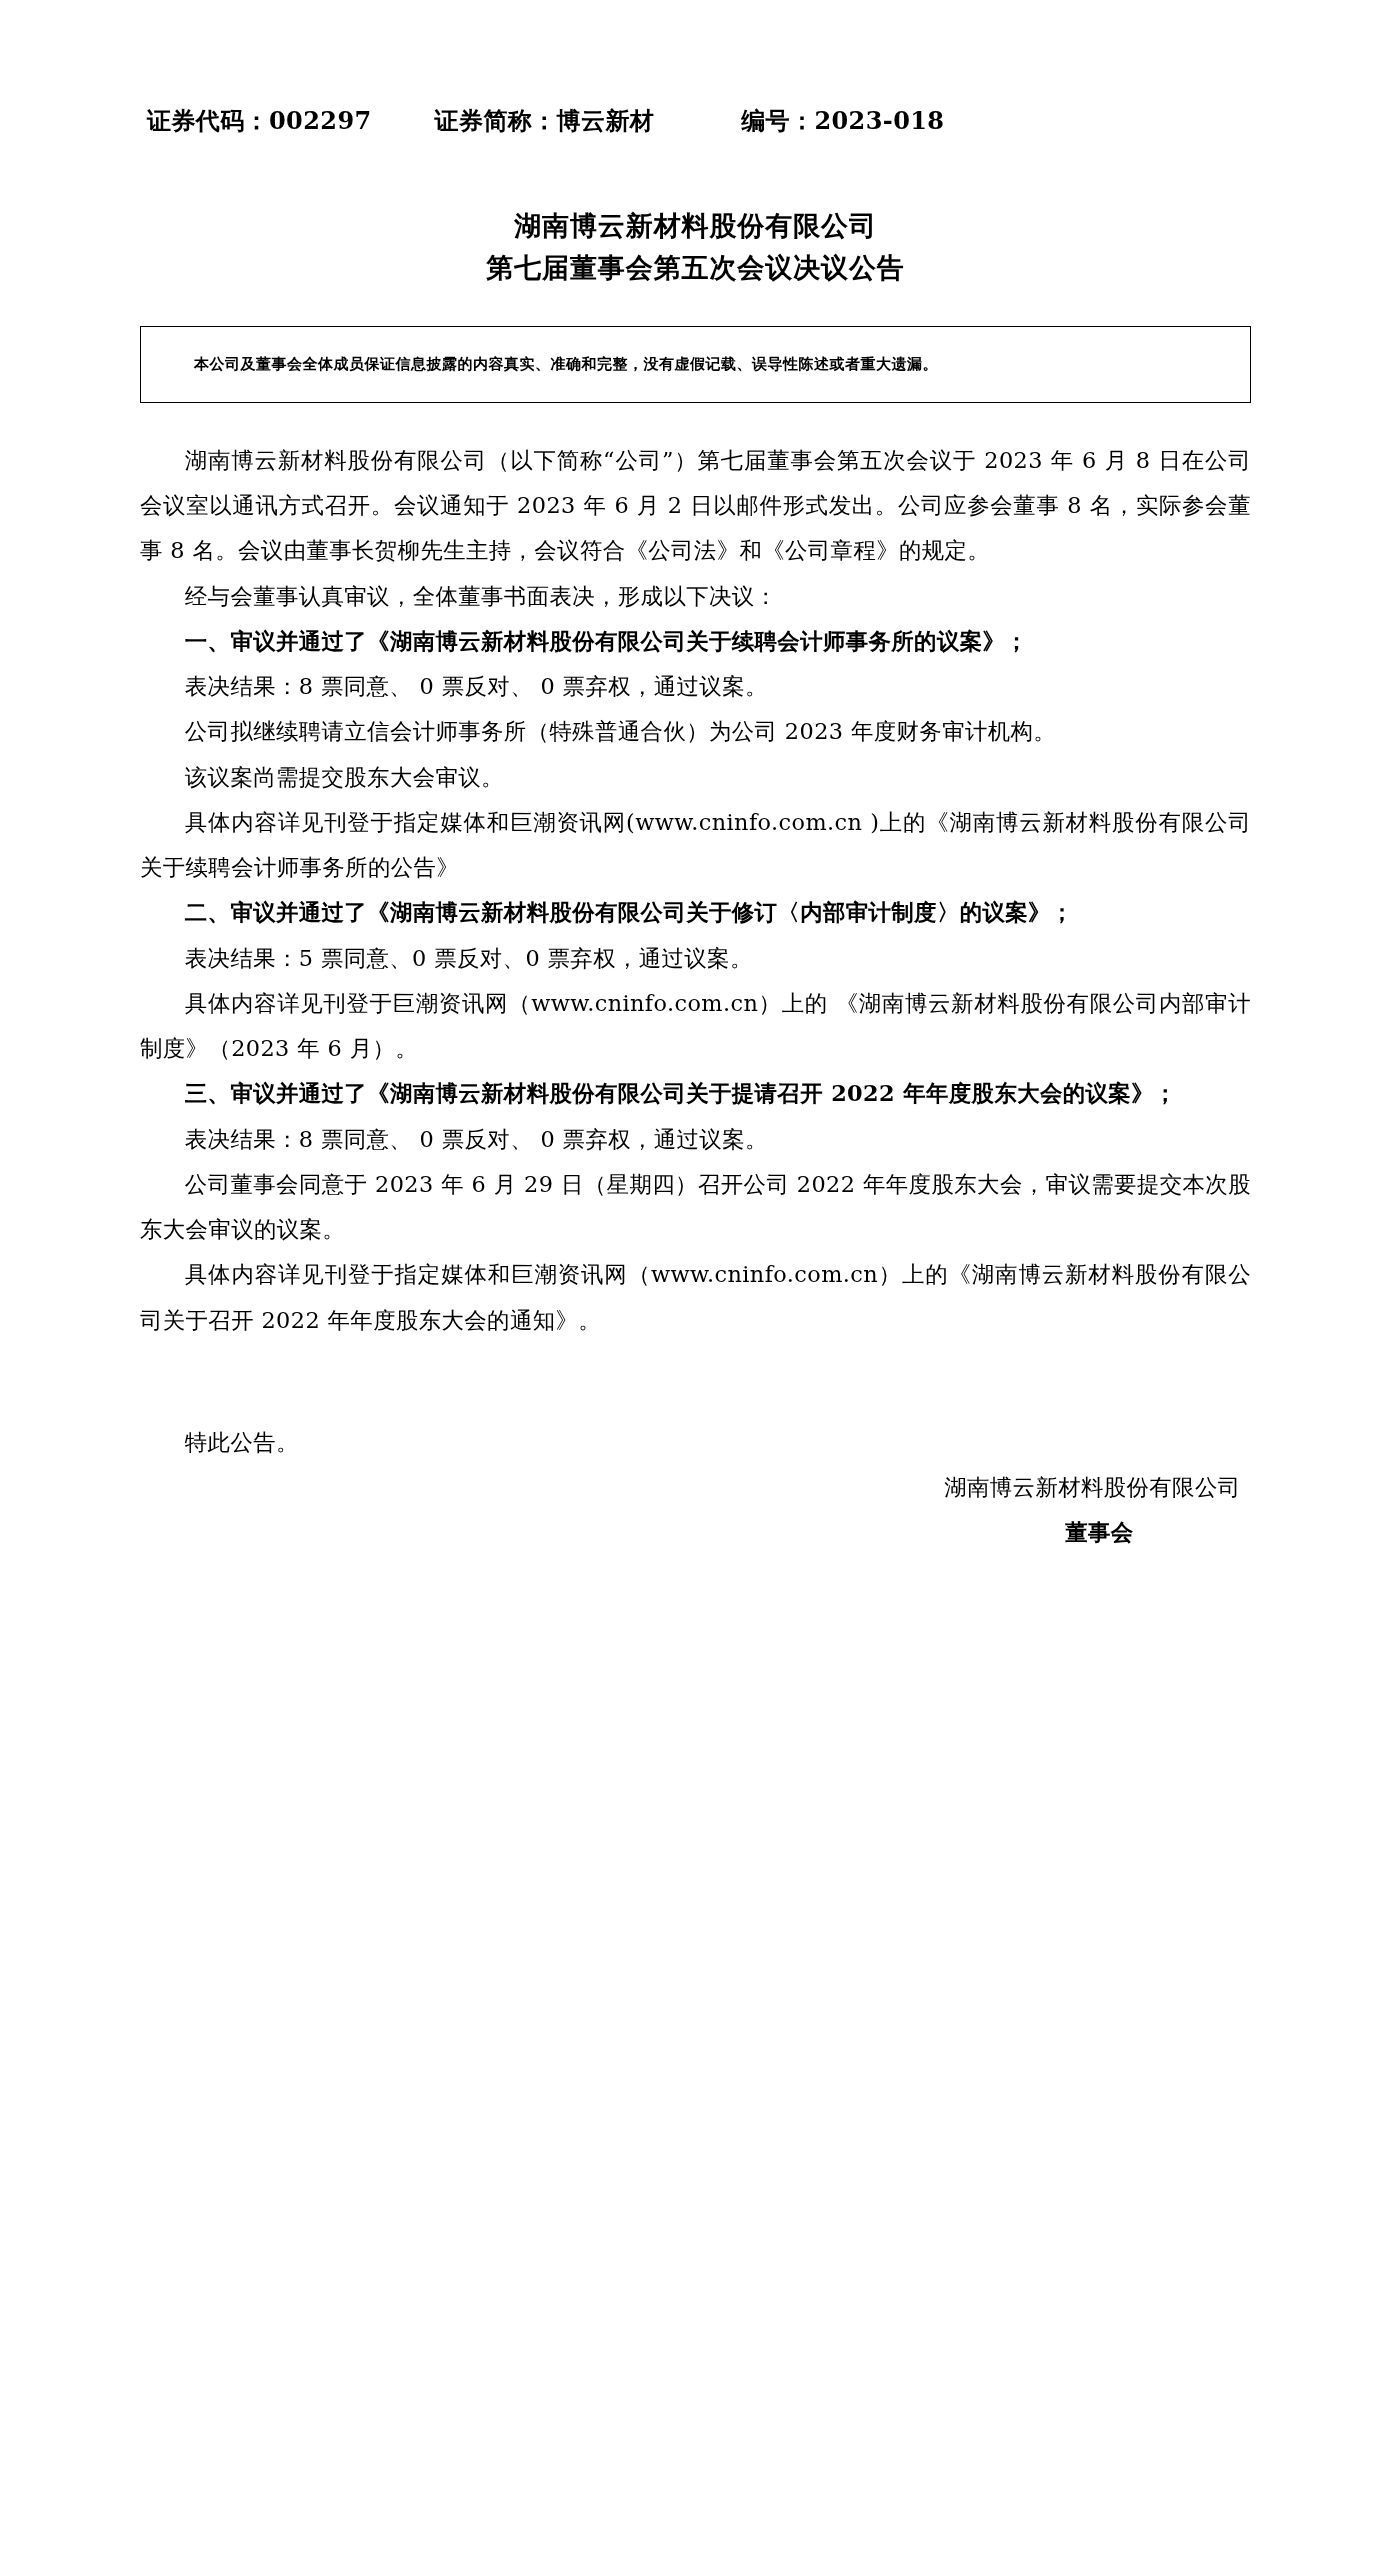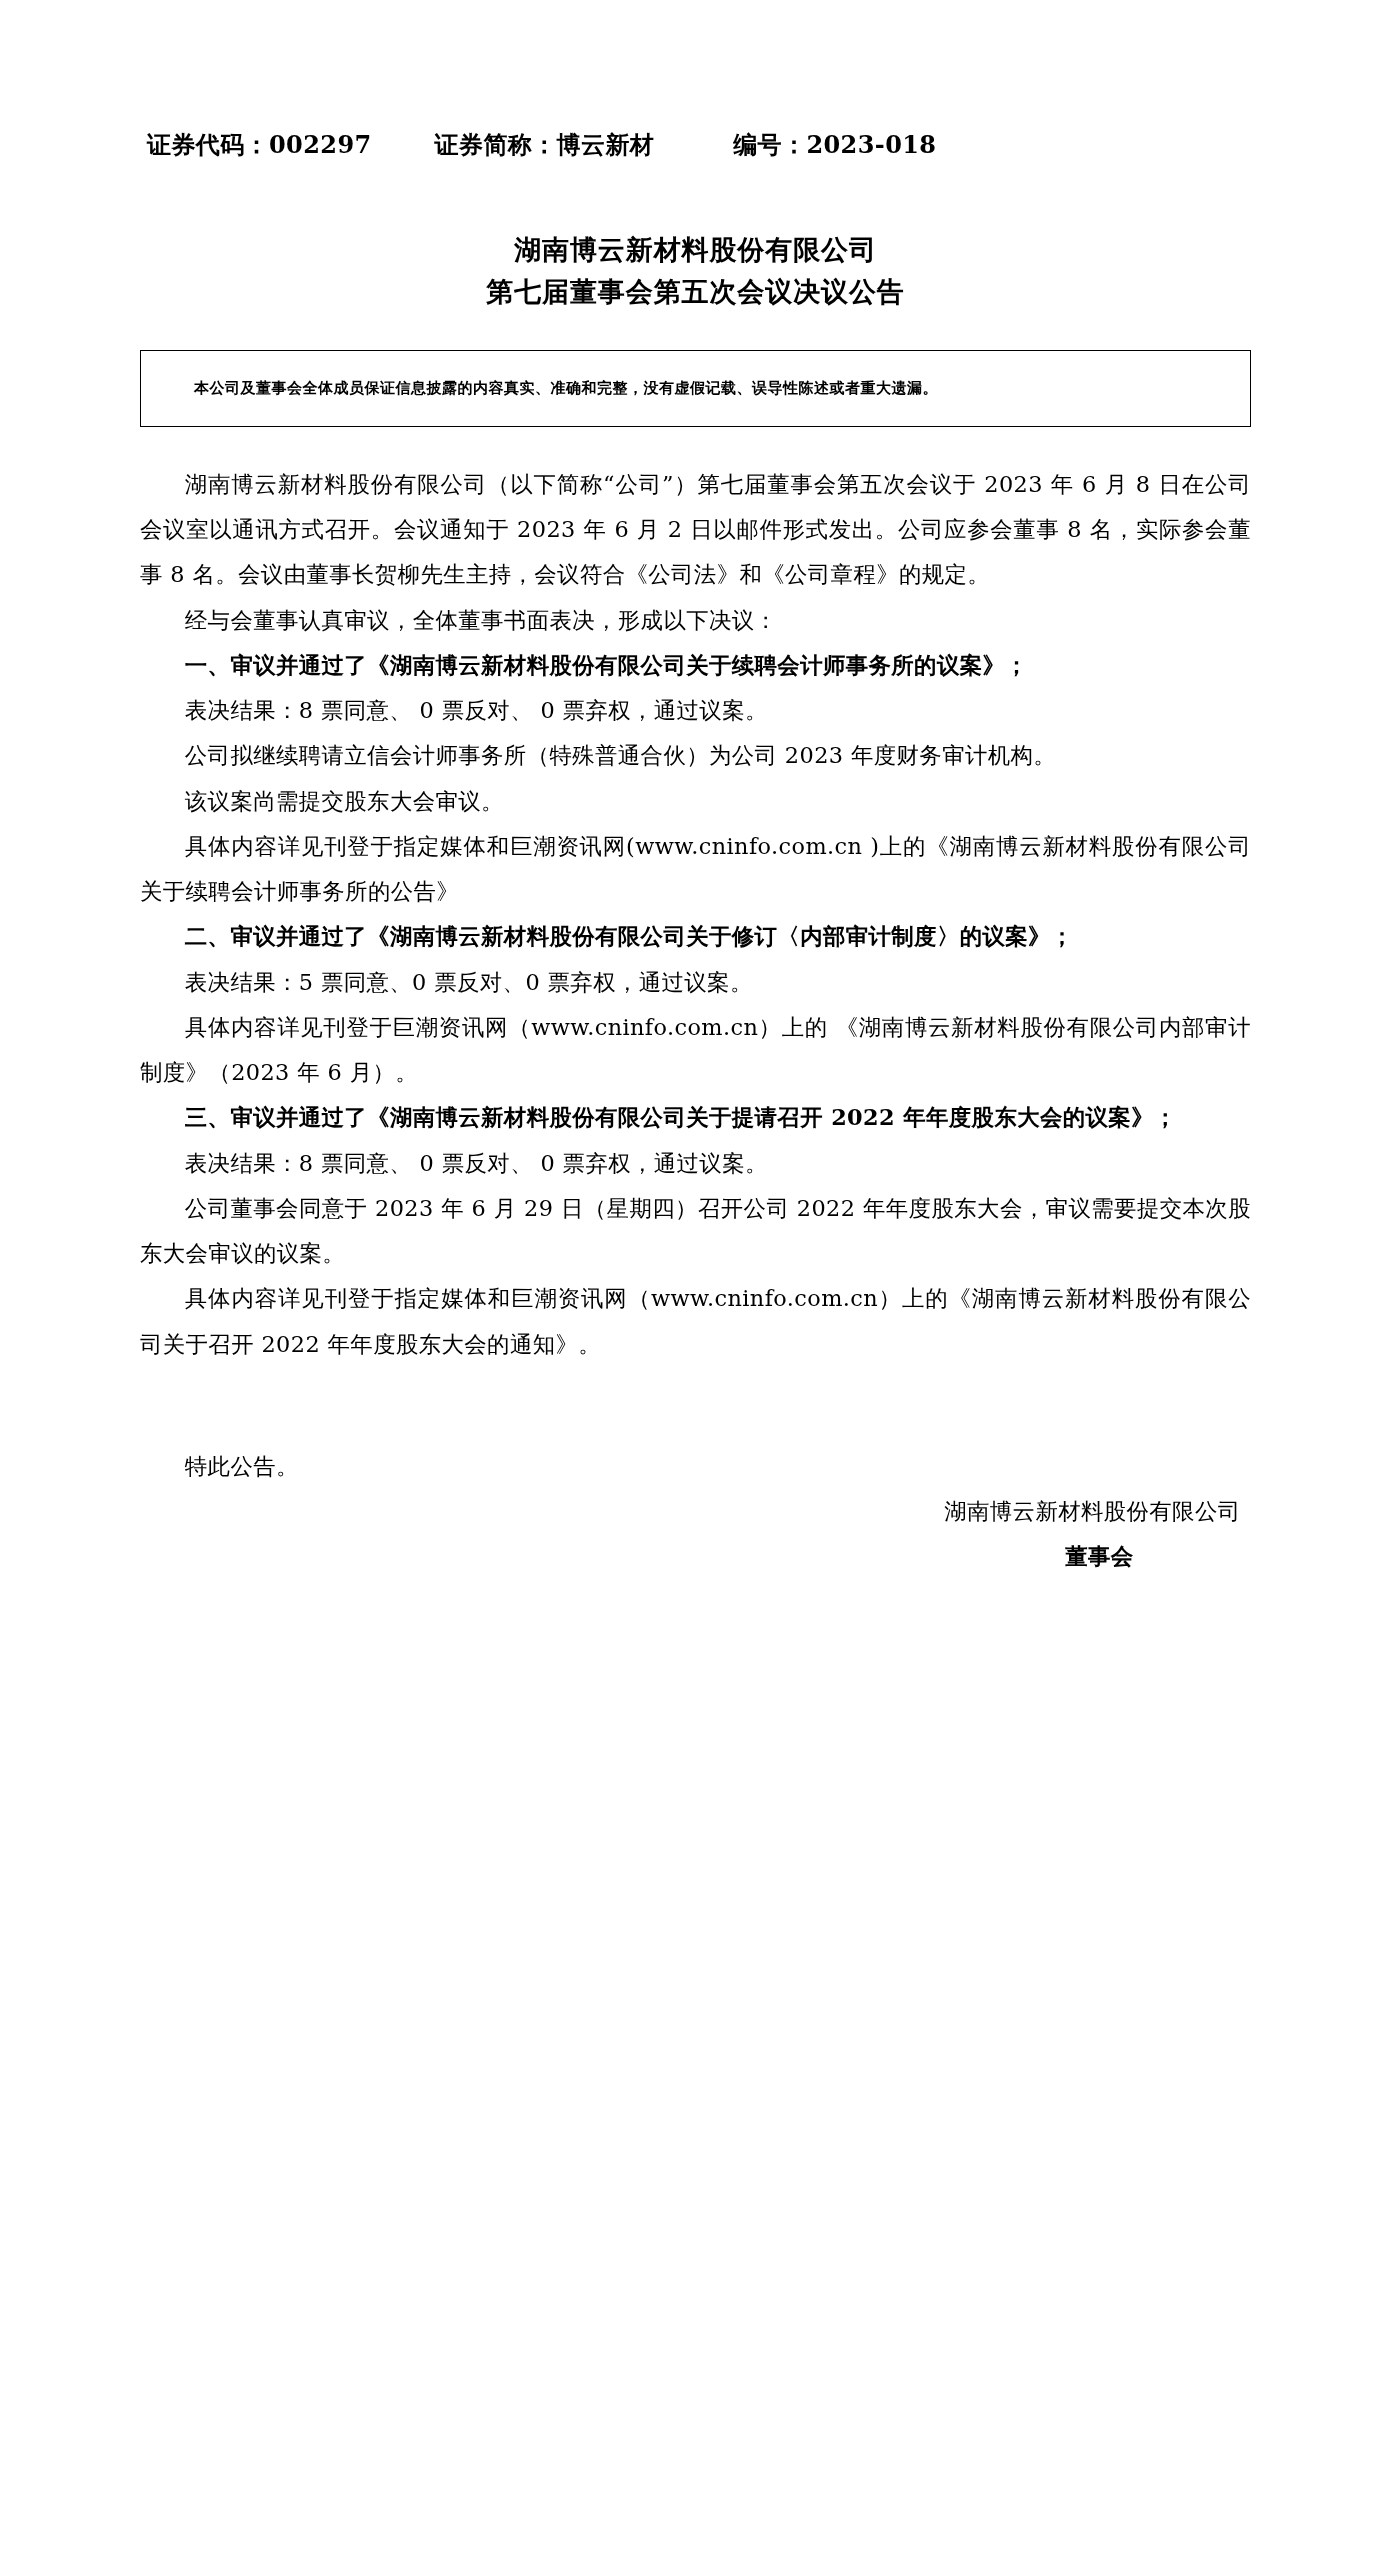--- a/index.html
+++ b/index.html
@@ -24,25 +24,25 @@
   
   .header-line {
     display: flex;
     align-items: baseline;
     font-weight: bold;
     font-size: 24px;
     letter-spacing: 0.4px;
     margin-bottom: 68px;
     padding-left: 7px;
   }
-  .header-line .seg-code { white-space: nowrap; margin-top: 24px; }
+  .header-line .seg-code { white-space: nowrap; }
   .header-line .gap1 { width: 63px; }
   .header-line .seg-name { white-space: nowrap; text-align: right; }
   .header-line .gap2 { width: 79px; }
-  .header-line .seg-no { white-space: nowrap; }
+  .header-line .seg-no { white-space: nowrap; margin-left: 8px; }
 
   
   .doc-title {
     text-align: center;
     font-weight: bold;
     font-size: 27px;
     line-height: 1.55;
     letter-spacing: 0.9px;
   }
   .doc-title .l2 { display: block; }

